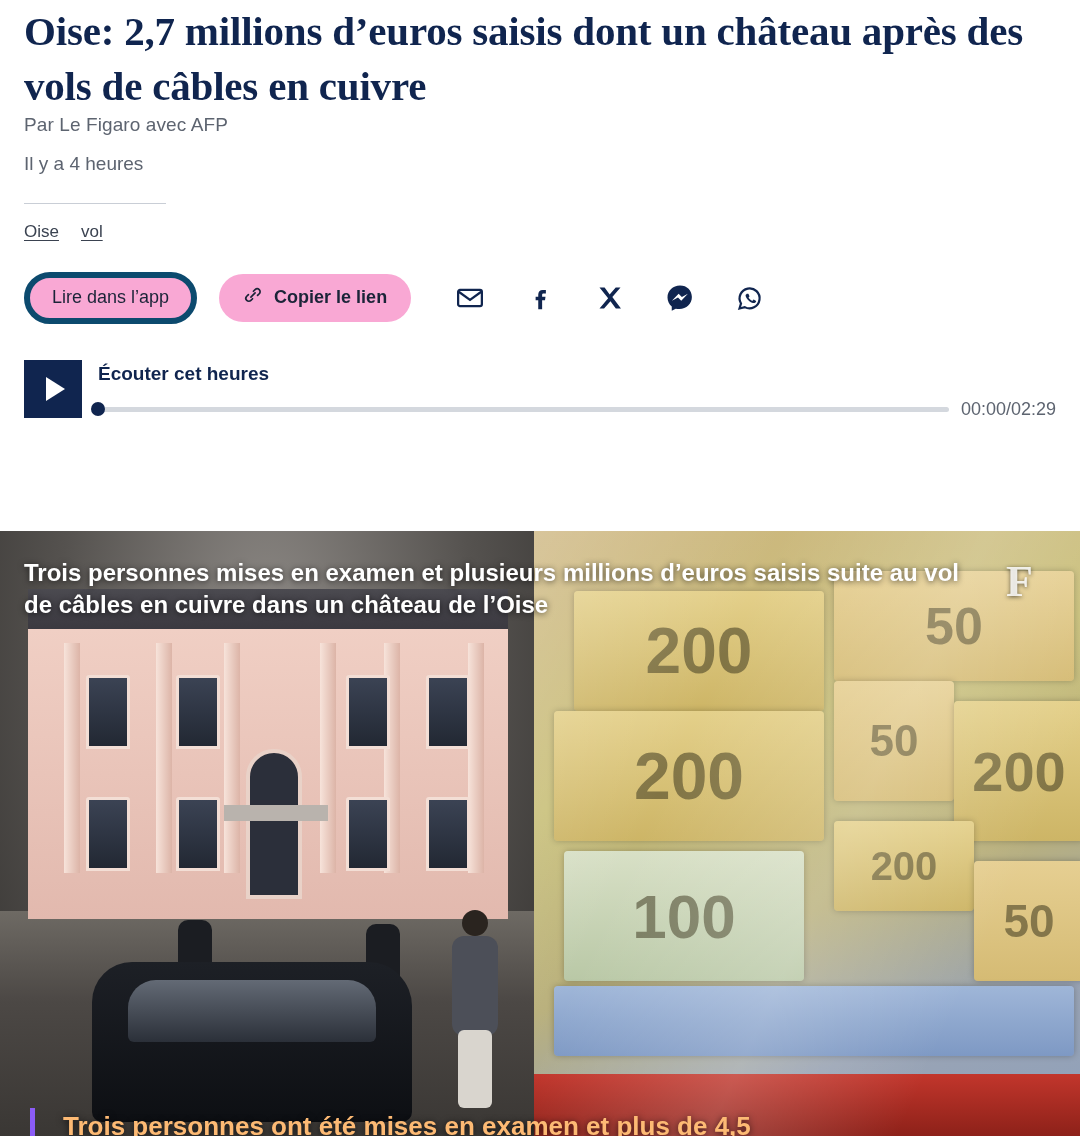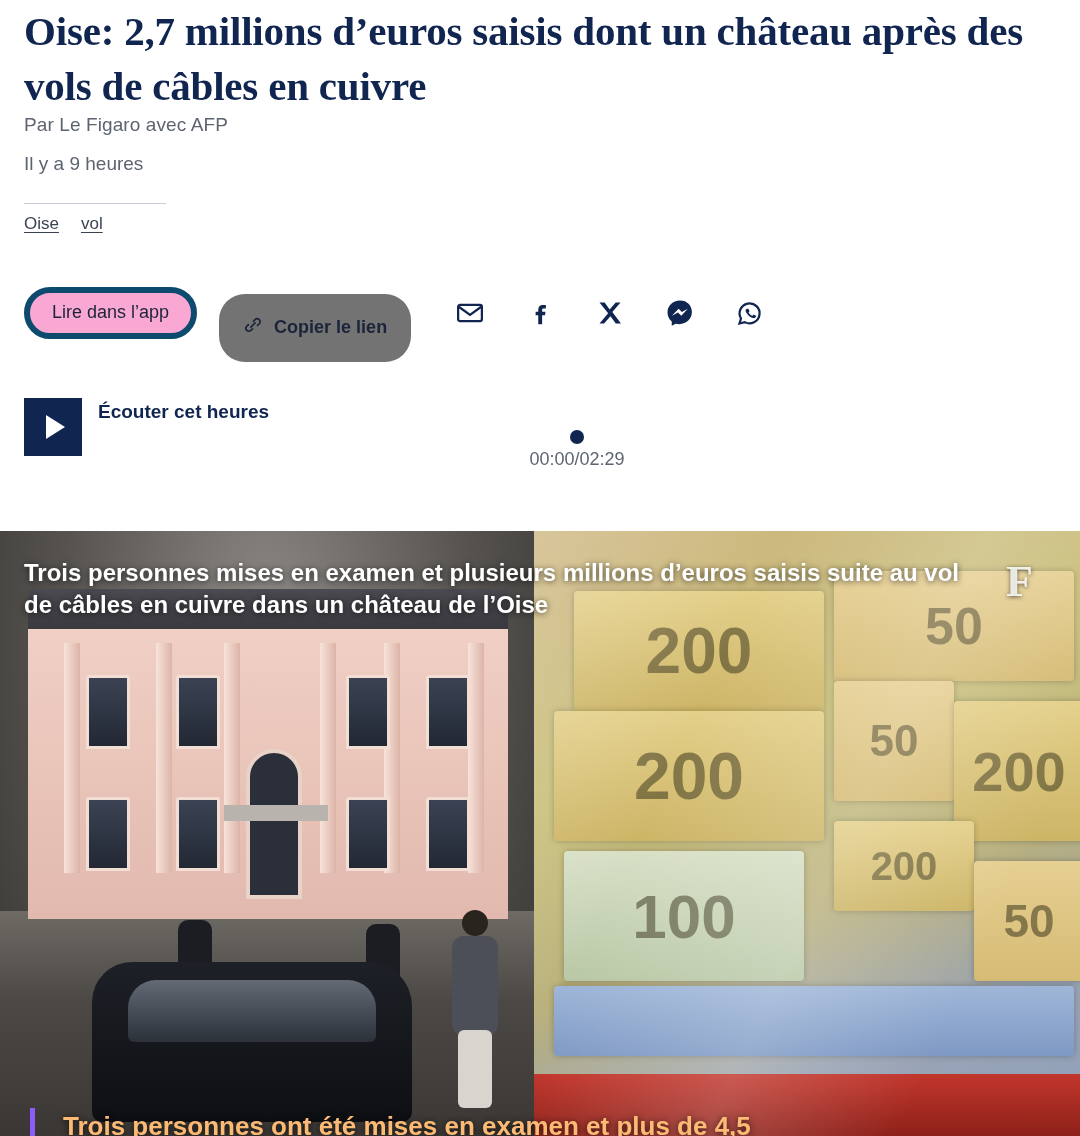--- a/index.html
+++ b/index.html
@@ -39,21 +39,21 @@
     font-size: 19px;
     color: #5d6470;
   }
   .divider {
     margin-top: 28px;
     width: 142px;
     height: 1px;
     background: #c9ced6;
   }
   .tags {
-    margin-top: 10px;
+    margin-top: 18px;
     display: flex;
     gap: 22px;
     align-items: center;
   }
   .tag {
     font-size: 17px;
     color: #3a4250;
     text-decoration: underline;
     text-underline-offset: 3px;
     cursor: pointer;
@@ -71,33 +71,32 @@
     padding: 0 22px;
     display: flex;
     align-items: center;
     font-size: 18px;
     color: #1b2438;
     background: #f9a8d4;
     cursor: pointer;
   }
   .btn-filled {
     margin-left: 22px;
-    background: #737373;
+    background: #f9a8d4;
     border: none;
     border-radius: 26px;
-    height: 68px;
+    height: 48px;
     padding: 0 24px;
     display: flex;
     align-items: center;
     gap: 11px;
     font-size: 18px;
     font-weight: bold;
     color: #1b2438;
     cursor: pointer;
-    margin-top: 30px;
   }
   .share-icons {
     display: flex;
     align-items: center;
     gap: 0;
     margin-left: 24px;
   }
   .share-icon {
     width: 70px;
     height: 52px;
@@ -137,21 +136,20 @@
   .listen-label {
     font-size: 19px;
     font-weight: bold;
     color: #10254f;
   }
   .progress-row {
     display: flex;
     align-items: center;
     margin-top: 14px;
     gap: 12px;
-    flex-direction: column;
   }
   .track {
     position: relative;
     flex: 1;
     height: 5px;
     background: #d4d8de;
     border-radius: 3px;
   }
   .knob {
     position: absolute;
@@ -334,21 +332,21 @@
 </head>
 <body>
 
 <div class="page">
 
   <div class="article-head">
 
     <h1 class="headline">Oise: 2,7 millions d’euros saisis dont un château après des vols de câbles en cuivre</h1>
 
     <div class="byline">Par Le Figaro avec AFP</div>
-    <div class="timestamp">Il y a 9 heures</div>
+    <div class="timestamp">Il y a 4 heures</div>
 
     <div class="divider"></div>
 
     <div class="tags">
       <a class="tag">Oise</a>
       <a class="tag">vol</a>
     </div>
 
     <div class="actions">
 

